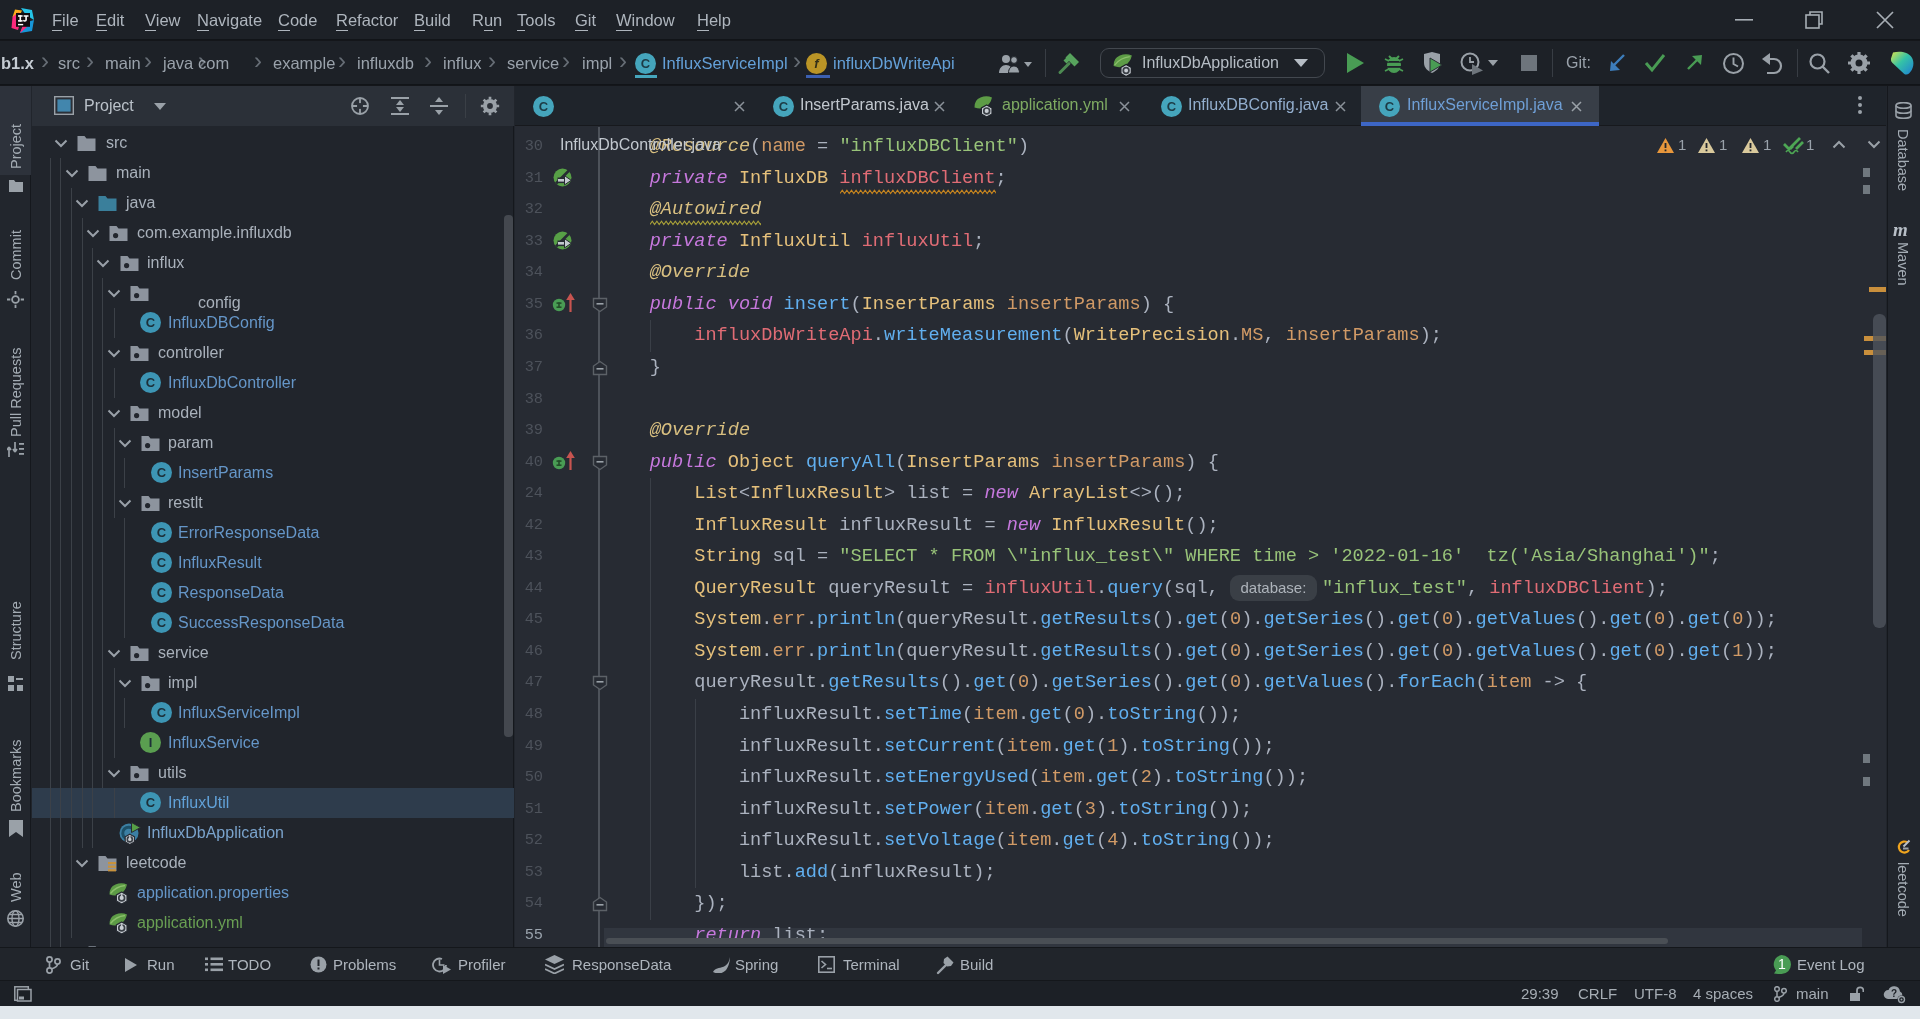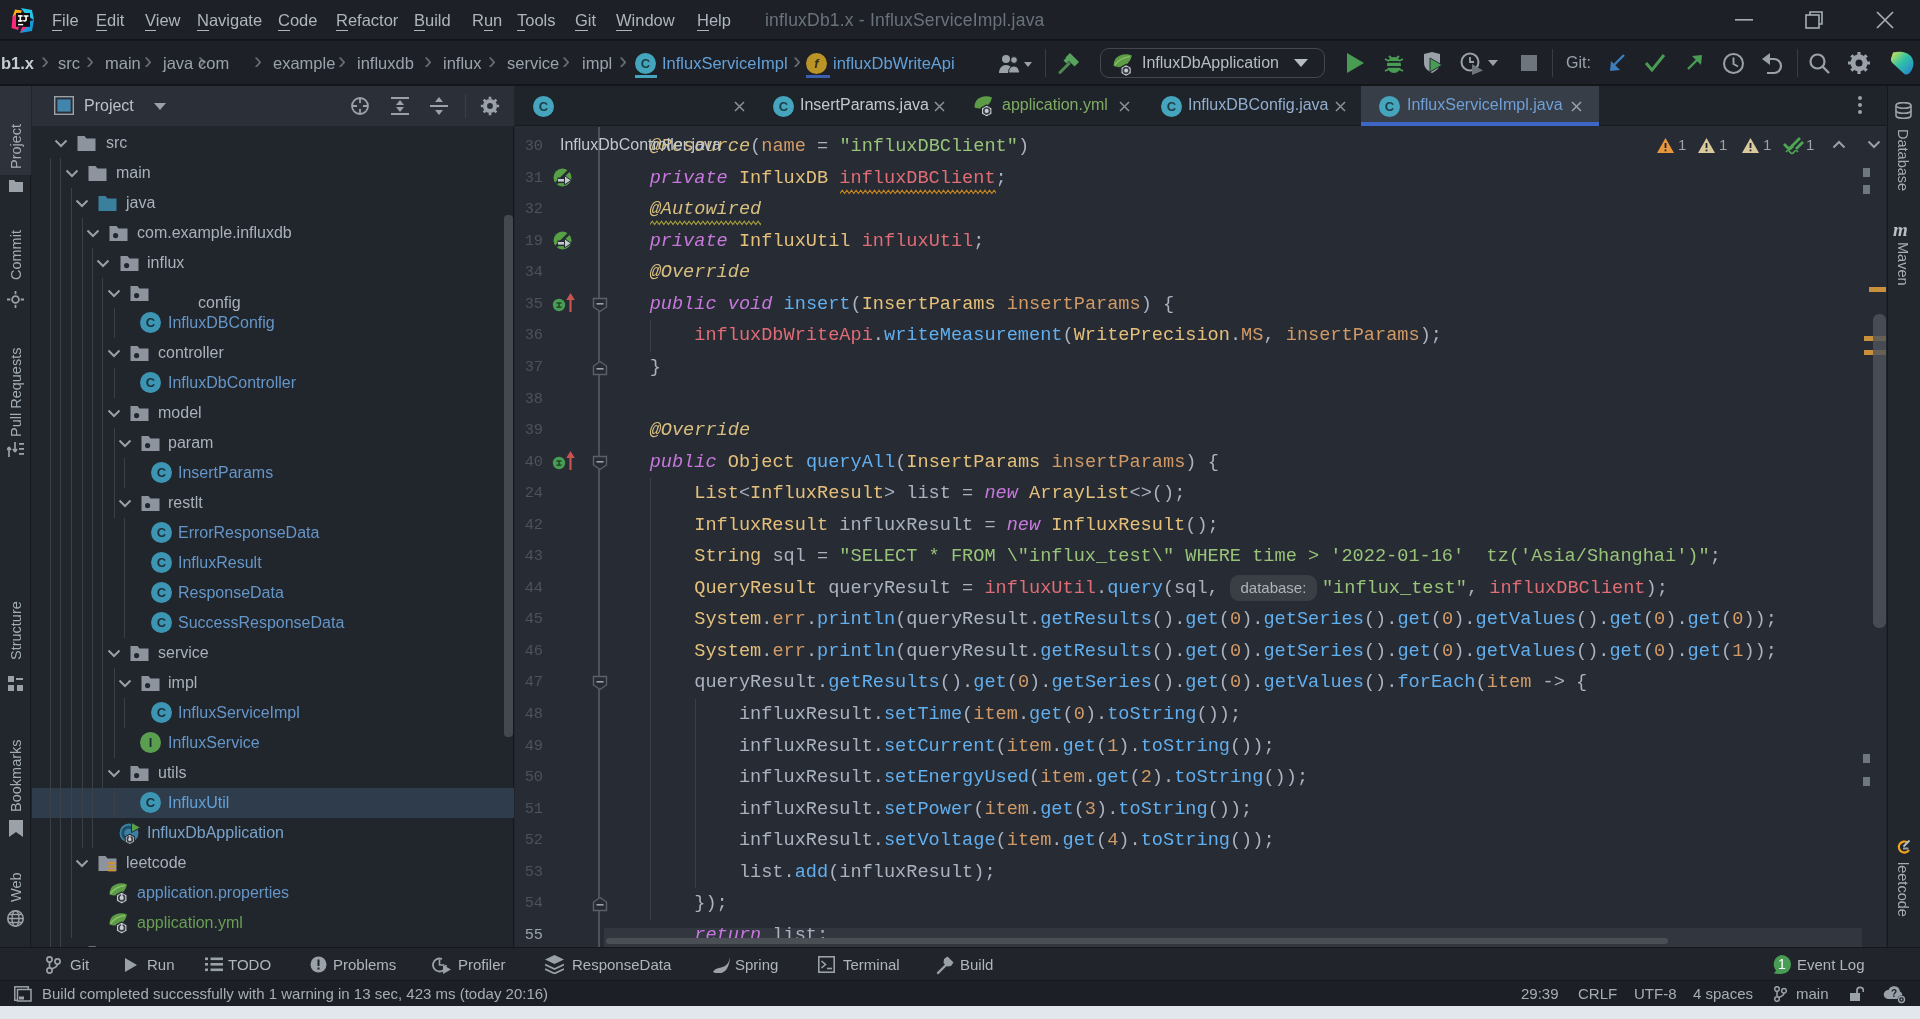--- a/index.html
+++ b/index.html
@@ -69,21 +69,20 @@
   <span class="mi" style="left:145px"><u>V</u>iew</span>
   <span class="mi" style="left:197px"><u>N</u>avigate</span>
   <span class="mi" style="left:278px"><u>C</u>ode</span>
   <span class="mi" style="left:336px"><u>R</u>efactor</span>
   <span class="mi" style="left:414px"><u>B</u>uild</span>
   <span class="mi" style="left:472px">R<u>u</u>n</span>
   <span class="mi" style="left:517px"><u>T</u>ools</span>
   <span class="mi" style="left:575px"><u>G</u>it</span>
   <span class="mi" style="left:616px"><u>W</u>indow</span>
   <span class="mi" style="left:697px"><u>H</u>elp</span>
-  <span id="wintitle">influxDb1.x - InfluxServiceImpl.java</span>
   <svg class="abs" style="left:1735px;top:19px" width="18" height="2">
       <rect width="18" height="1.6" fill="#a7aeb5"></rect>
     </svg>
   <svg class="abs" style="left:1805px;top:11px" width="18" height="18" viewBox="0 0 18 18">
     <rect x="1" y="4" width="13" height="13" fill="none" stroke="#a7aeb5" stroke-width="1.6"></rect>
     <path d="M5 4V1h12v12h-3" fill="none" stroke="#a7aeb5" stroke-width="1.6"></path>
   </svg>
   <svg class="abs" style="left:1876px;top:11px" width="18" height="18" viewBox="0 0 18 18">
     <path d="M1 1l16 16M17 1L1 17" stroke="#a7aeb5" stroke-width="1.7"></path>
   </svg>
@@ -455,21 +454,21 @@
 <div class="abs" id="editor"></div>
 <div id="edcontent">
 <div class="abs" style="left:604px;top:928px;width:1258px;height:19px;background:#31363f;"></div>
 <div class="guide" style="left:650px;top:320px;height:32px;background:#3a3f47;"></div>
 <div class="guide" style="left:650px;top:478px;height:442px;background:#3a3f47;"></div>
 <div class="guide" style="left:695px;top:699px;height:189px;background:#3a3f47;"></div>
 <div class="abs" style="left:598px;top:127px;width:2px;height:820px;background:#4d525a;"></div>
 <div class="ln" style="top:131.2px;color:#4d525b;">30</div>
 <div class="ln" style="top:162.7px;color:#4d525b;">31</div>
 <div class="ln" style="top:194.3px;color:#4d525b;">32</div>
-<div class="ln" style="top:225.8px;color:#4d525b;">19</div>
+<div class="ln" style="top:225.8px;color:#4d525b;">33</div>
 <div class="ln" style="top:257.4px;color:#4d525b;">34</div>
 <div class="ln" style="top:288.9px;color:#4d525b;">35</div>
 <div class="ln" style="top:320.4px;color:#4d525b;">36</div>
 <div class="ln" style="top:352.0px;color:#4d525b;">37</div>
 <div class="ln" style="top:383.5px;color:#4d525b;">38</div>
 <div class="ln" style="top:415.1px;color:#4d525b;">39</div>
 <div class="ln" style="top:446.6px;color:#4d525b;">40</div>
 <div class="ln" style="top:478.1px;color:#4d525b;">24</div>
 <div class="ln" style="top:509.7px;color:#4d525b;">42</div>
 <div class="ln" style="top:541.2px;color:#4d525b;">43</div>
@@ -725,21 +724,20 @@
   </svg>
   <text class="abs" style="left:1778px;top:0;height:33px;line-height:32px;font-size:14px;color:#fff;">1</text>
   <span class="bt" style="left:1797px;">Event Log</span>
 </div>
 <div class="abs" id="statusbar">
   <svg class="abs" style="left:14px;top:5px" width="18" height="16" viewBox="0 0 18 16">
     <rect x="0.8" y="0.8" width="13.5" height="13.5" fill="none" stroke="#9aa1a8" stroke-width="1.5"></rect>
     <rect x="3.5" y="3.5" width="13.5" height="11.5" fill="#1c2026" stroke="#9aa1a8" stroke-width="1.5"></rect>
     <rect x="5" y="10.5" width="5" height="3" fill="#9aa1a8"></rect>
   </svg>
-  <span class="st" style="left:42px;">Build completed successfully with 1 warning in 13 sec, 423 ms (today 20:16)</span>
   <span class="st" style="left:1521px;">29:39</span>
   <span class="st" style="left:1578px;">CRLF</span>
   <span class="st" style="left:1634px;">UTF-8</span>
   <span class="st" style="left:1693px;">4 spaces</span>
   <svg class="abs" style="left:1774px;top:5px" width="13" height="16" viewBox="0 0 13 16">
     <circle cx="3" cy="3" r="2.3" fill="none" stroke="#9aa1a8" stroke-width="1.5"></circle>
     <circle cx="10" cy="4.8" r="2.3" fill="none" stroke="#9aa1a8" stroke-width="1.5"></circle>
     <circle cx="3" cy="13" r="2.3" fill="none" stroke="#9aa1a8" stroke-width="1.5"></circle>
     <path d="M3 5.3v5.4M10 7c0 2.6-2.6 3.5-5 4.4" fill="none" stroke="#9aa1a8" stroke-width="1.5"></path>
   </svg>

